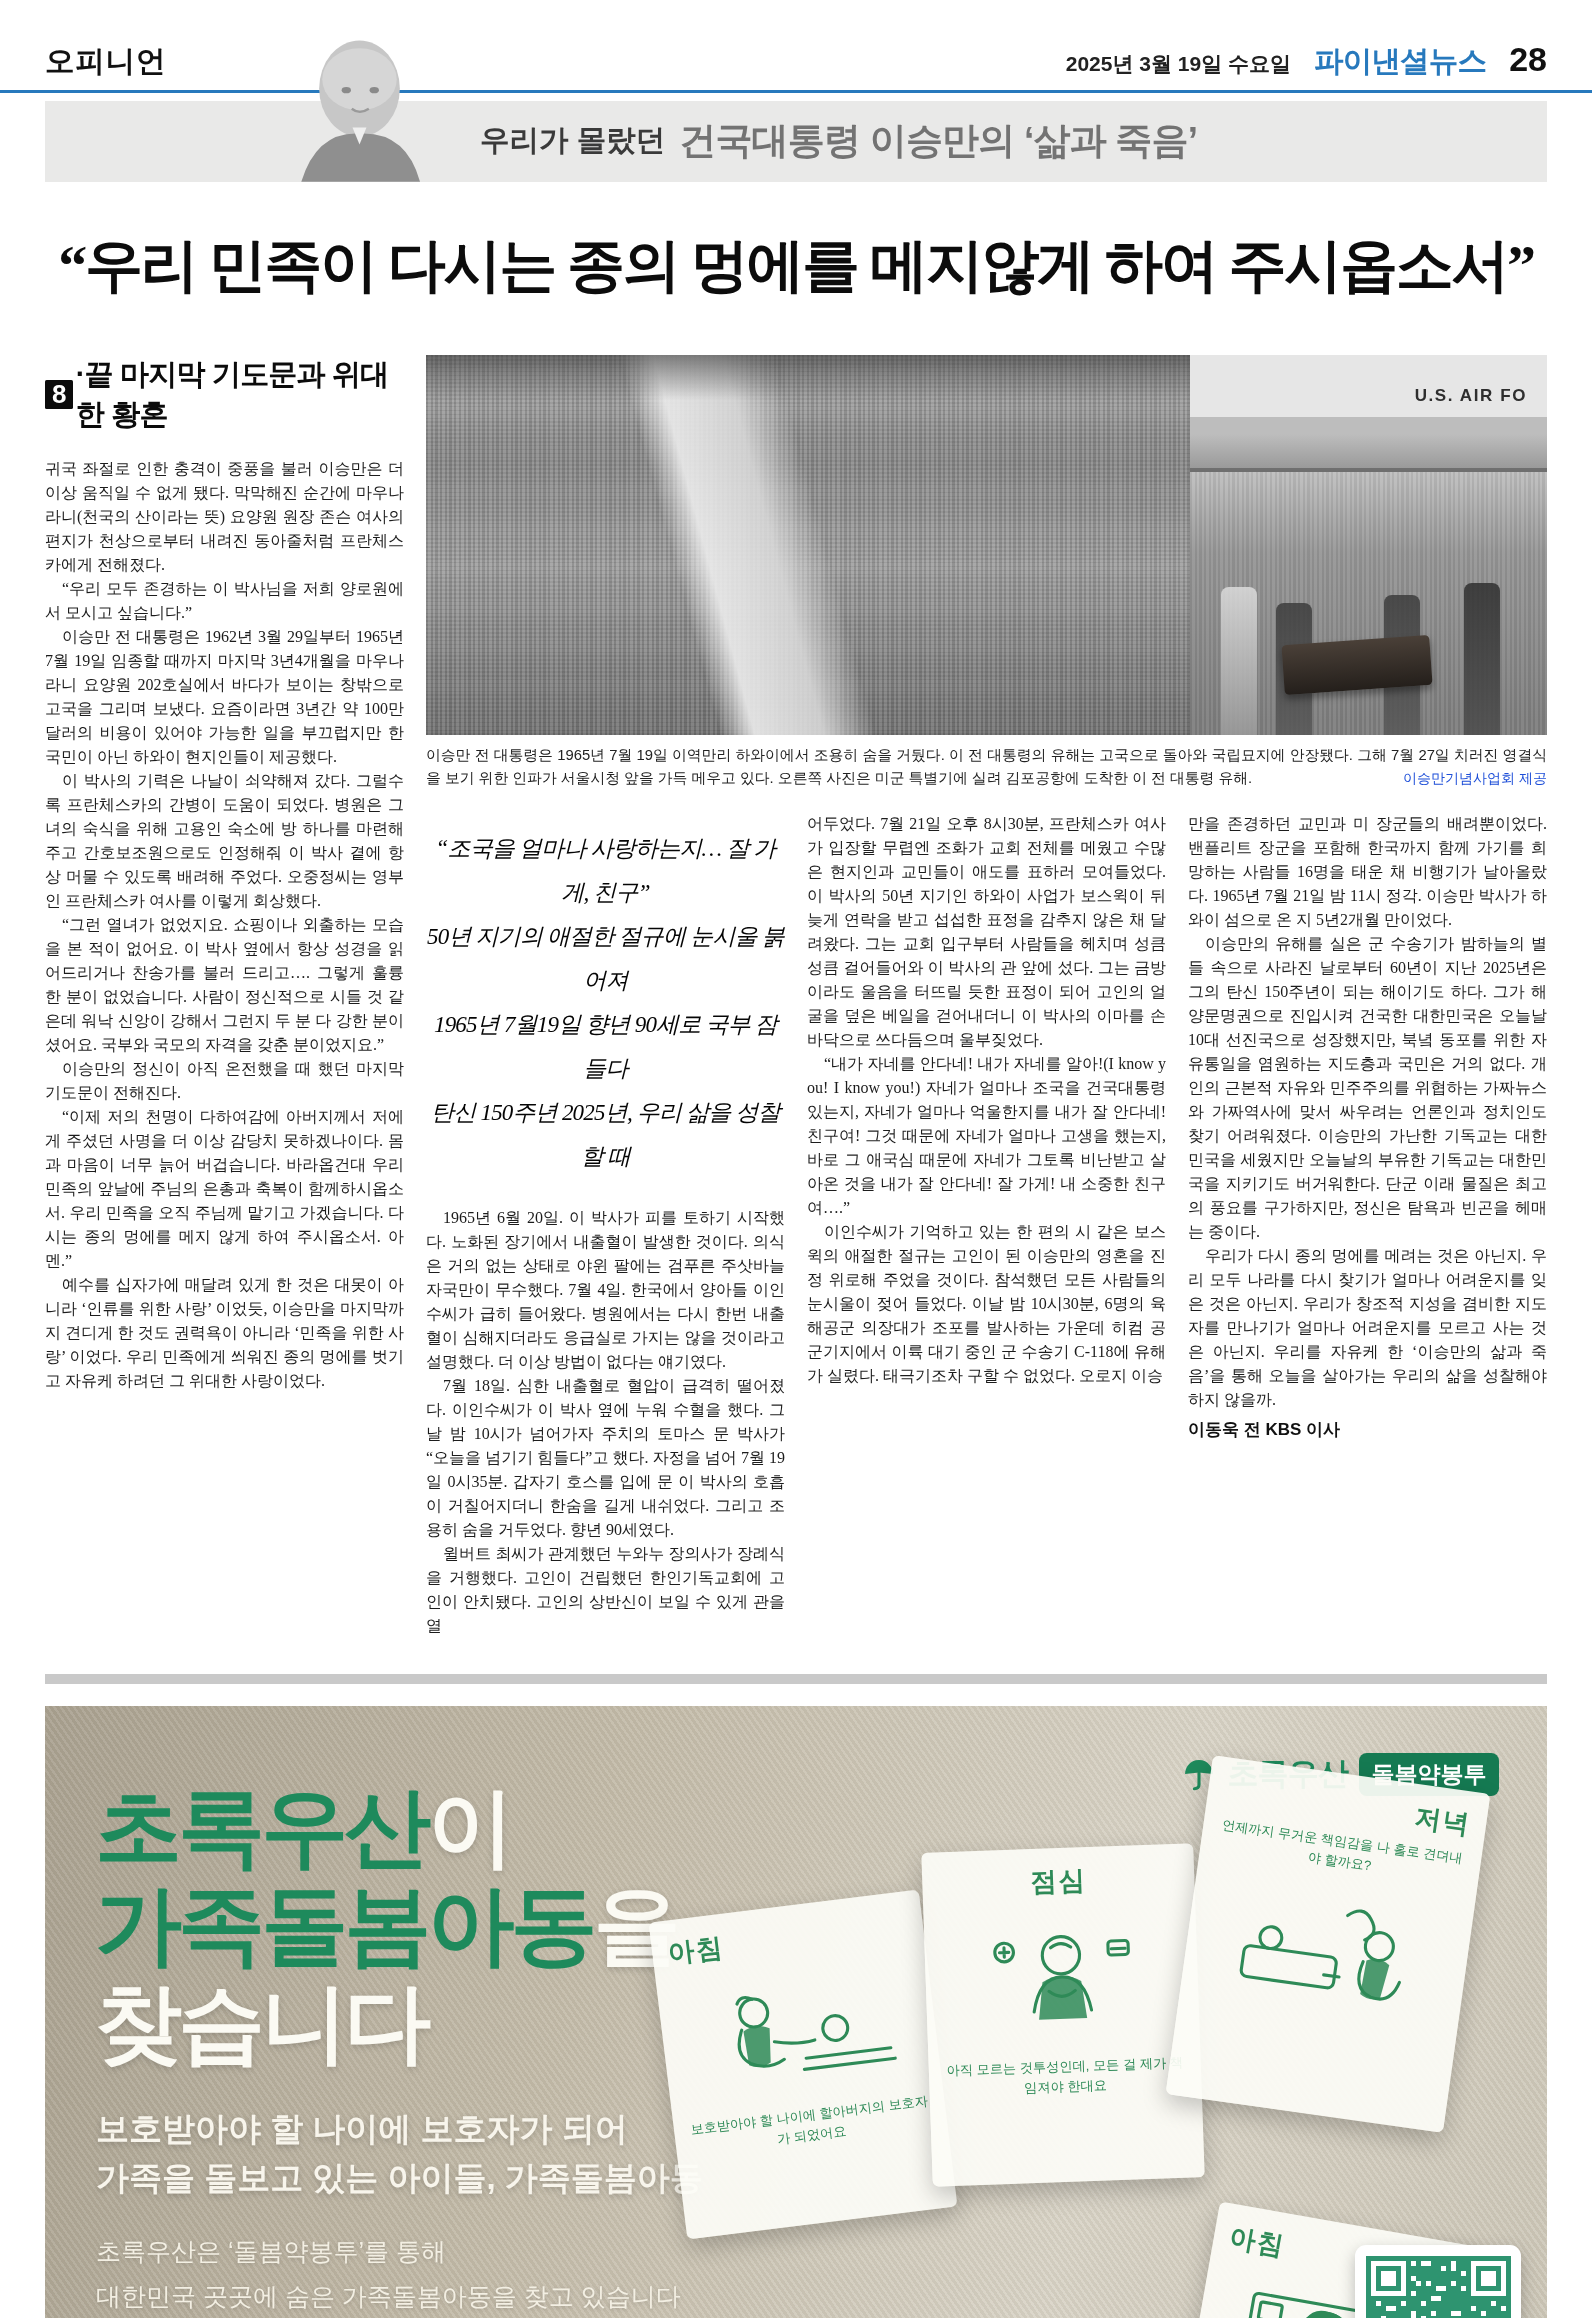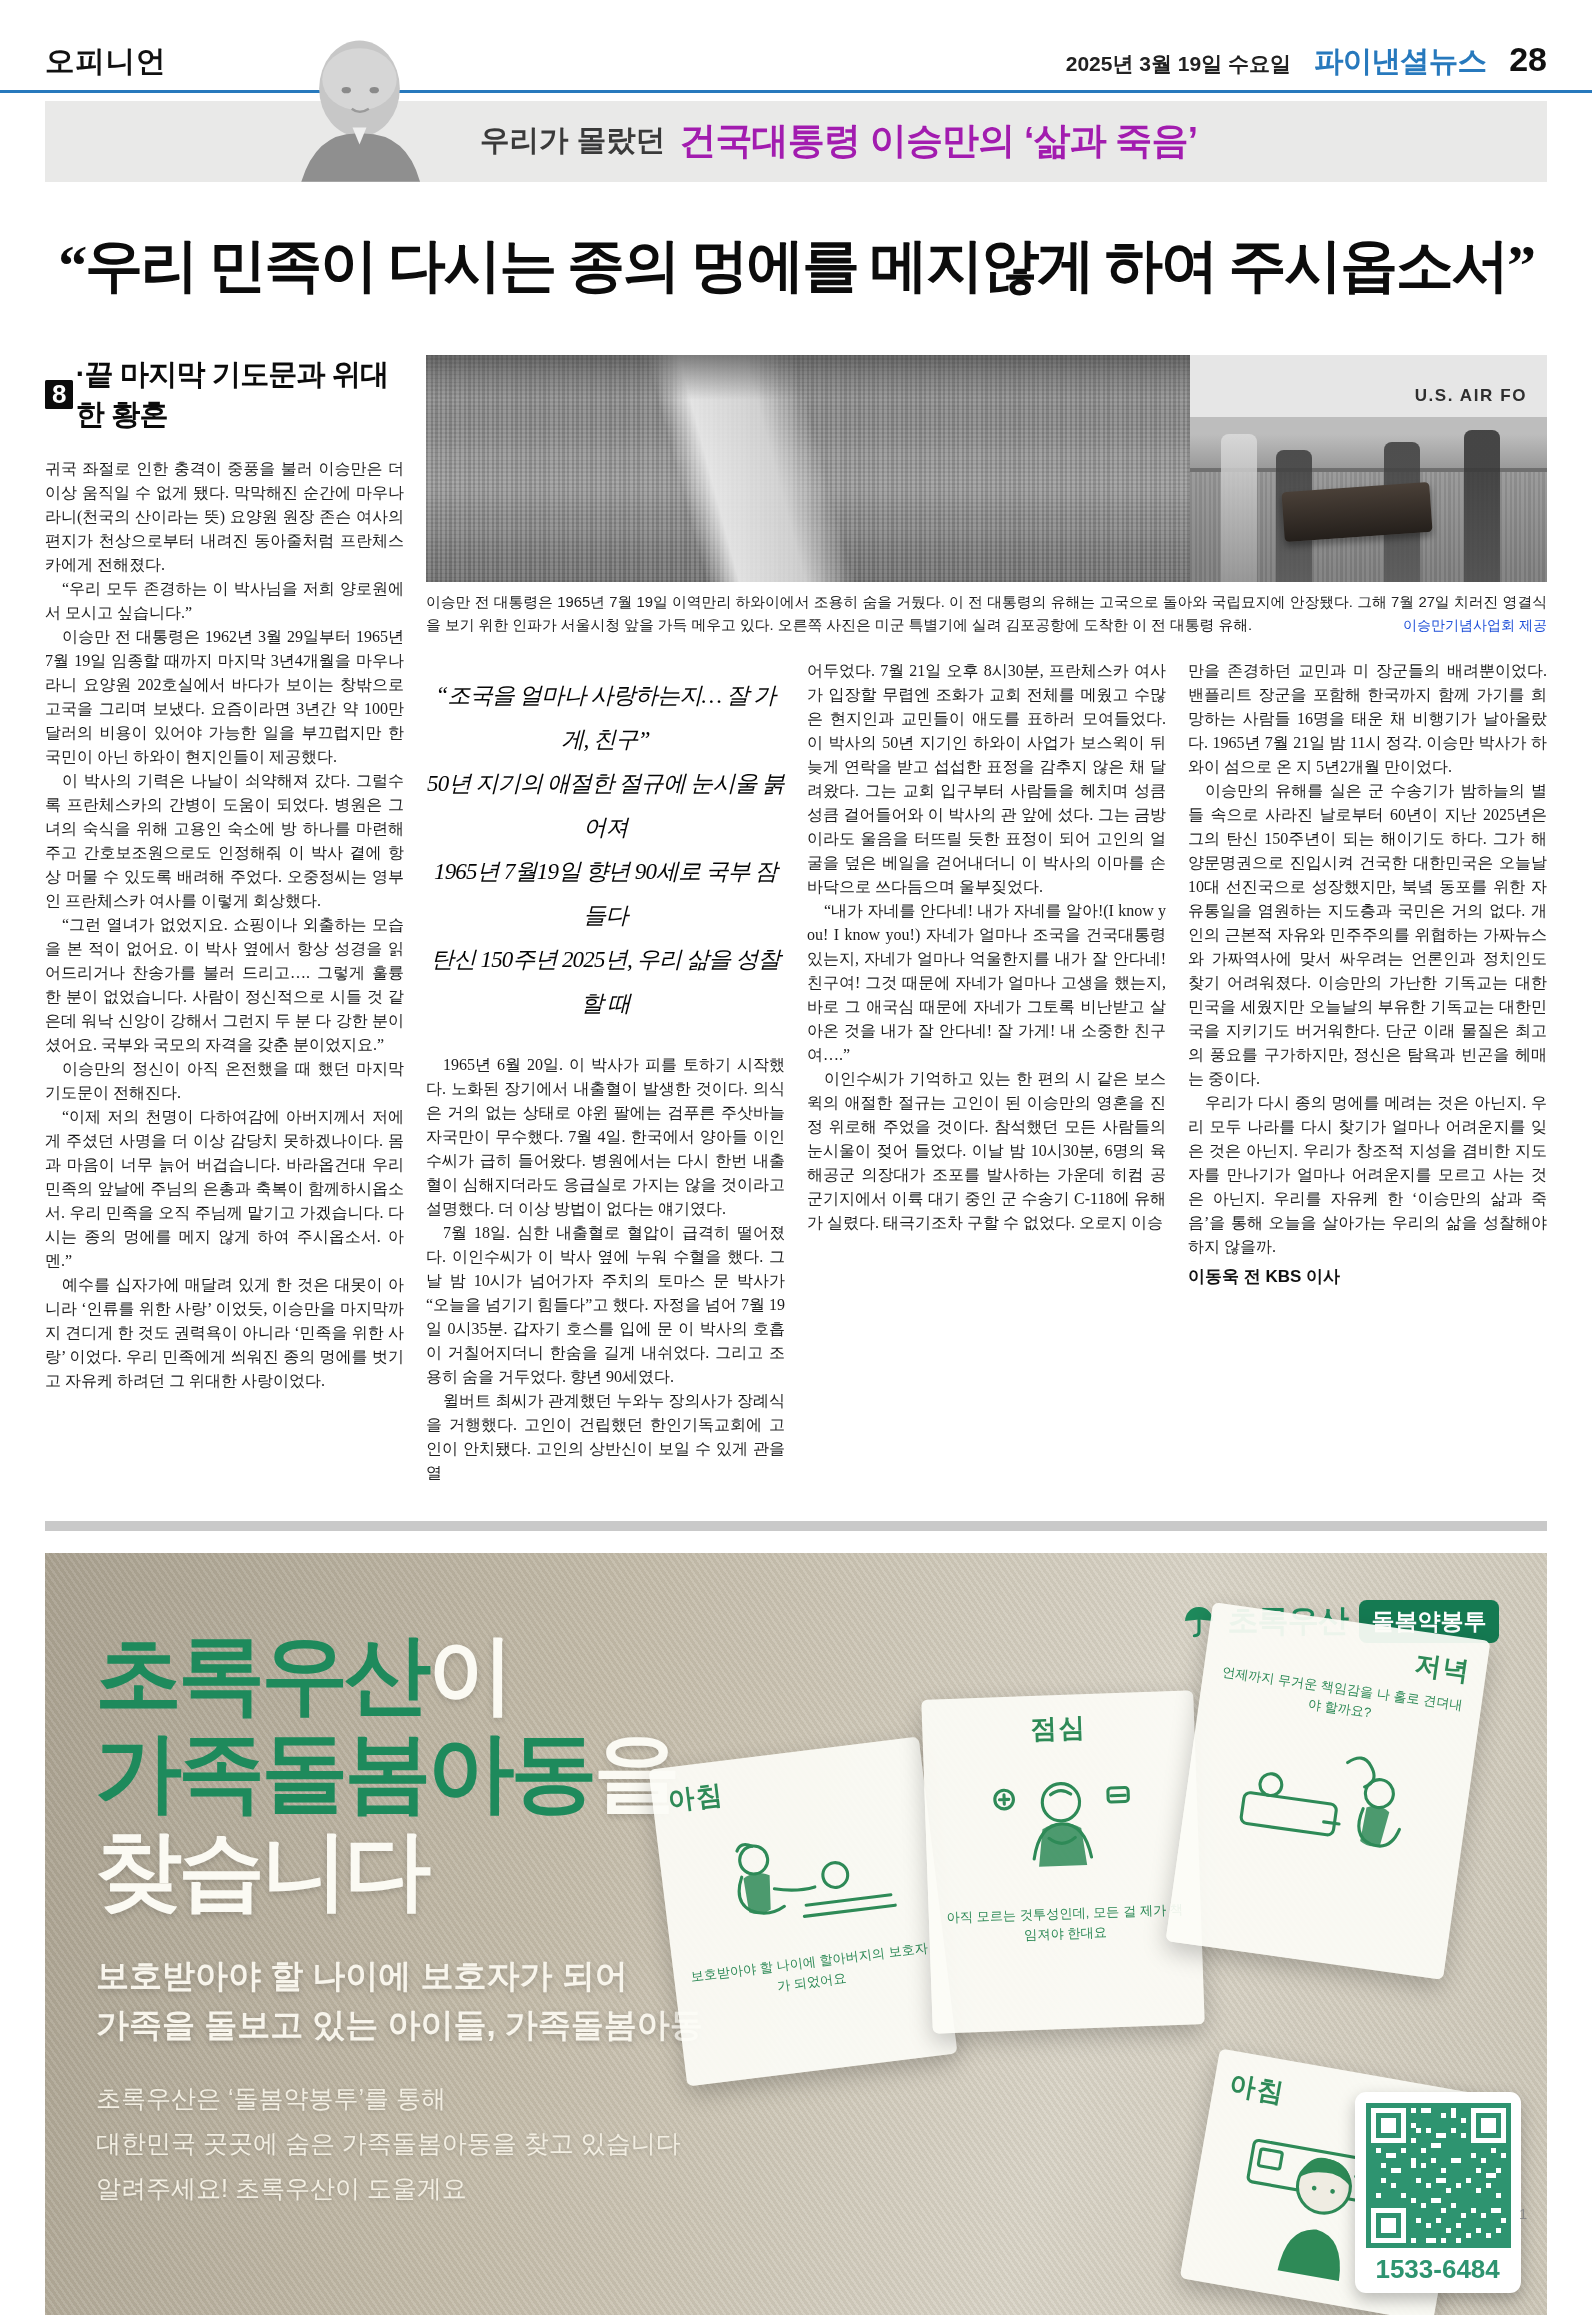--- a/index.html
+++ b/index.html
@@ -18,21 +18,21 @@
              font-size:29.5px; color:#2779bd; letter-spacing:-0.8px; }
   .m-page { font-family:"Liberation Sans", sans-serif; font-weight:bold; font-size:34px; color:#111; }
 
   
   .series-strip { margin:8px 45px; height:81px; background:#e9e9e8; position:relative; }
   .portrait { position:absolute; left:233px; bottom:0; width:163px; height:148px; }
   .banner-text { position:absolute; left:435px; top:0; height:100%;
                  display:flex; align-items:center; gap:14px;
                  font-family:"Liberation Sans", sans-serif; }
   .banner-prefix { font-size:29.5px; font-weight:bold; color:#3a3a3a; }
-  .banner-title  { font-size:37px; font-weight:bold; color:#a21caf; letter-spacing:-0.8px; }
+  .banner-title  { font-size:37px; font-weight:bold; color:#737373; letter-spacing:-0.8px; }
 
   
   .headline { margin:45px 45px 0; text-align:center; font-weight:bold;
               font-size:58px; letter-spacing:-2.3px; color:#0c0c0c; }
 
   
   .article { margin:50px 45px 0; display:flex; gap:22px; }
   .col1 { width:359px; flex:none; }
   .right-region { flex:1; }
 
@@ -41,21 +41,21 @@
             display:flex; align-items:center; margin-bottom:22px; }
   .kicker .ep { background:#0b0b0b; color:#fff; padding:0.8px 7px 2.3px; margin-right:3.1px;
                 font-size:26px; line-height:1; border-radius:1.6px; }
 
   .bodycol p { font-size:16px; line-height:24px; text-align:justify;
                word-break:break-all; text-indent:17px; color:#1c1c1c; }
   .bodycol p.noindent { text-indent:0; }
   .byline { margin-top:6.2px; text-align:left; font-family:"Liberation Sans", sans-serif;
             font-weight:bold; font-size:17px; color:#111; }
 
-  .photos { display:flex; gap:0; height:227px; }
+  .photos { display:flex; gap:0; height:380px; }
   .photo { position:relative; overflow:hidden; }
   .photo-crowd { flex:995; background:
       linear-gradient(75deg, transparent 34%, rgba(236,236,236,.9) 38%, rgba(220,220,220,.85) 46%, transparent 52%),
       repeating-linear-gradient(90deg, rgba(0,0,0,.10) 0 2.3px, rgba(255,255,255,.07) 2.3px 4.7px),
       repeating-linear-gradient(0deg, rgba(0,0,0,.08) 0 1.6px, transparent 1.6px 3.9px),
       linear-gradient(180deg,#b3b3b3 0%, #8e8e8e 26%, #a3a3a3 55%, #787878 100%); }
   .crowd-top { position:absolute; top:0; left:0; right:0; height:45px;
                background:linear-gradient(180deg, rgba(40,40,40,.55), rgba(40,40,40,0)); }
   .photo-plane { flex:465; background:
       repeating-linear-gradient(90deg, rgba(0,0,0,.06) 0 2.3px, rgba(255,255,255,.05) 2.3px 4.7px),

